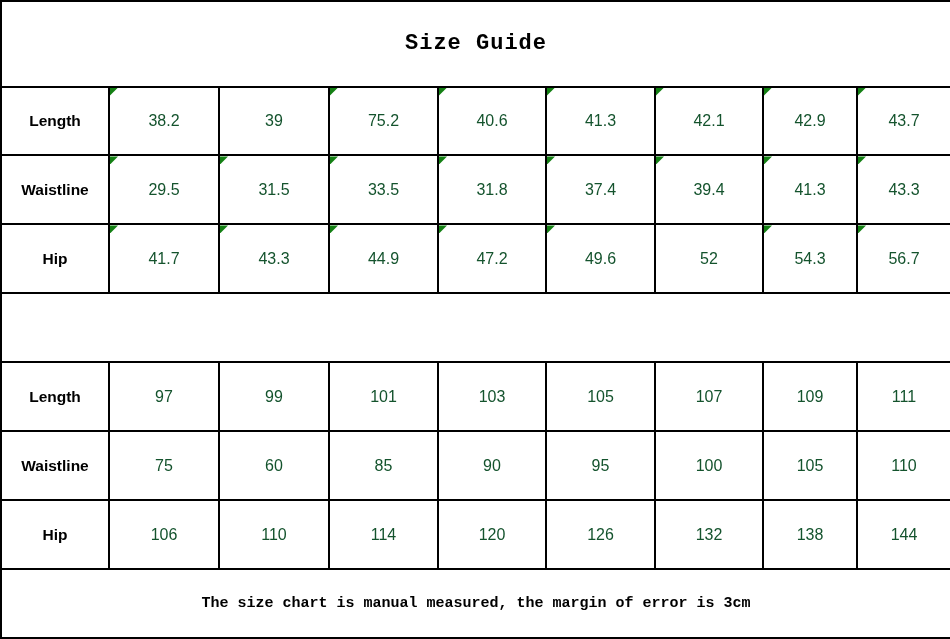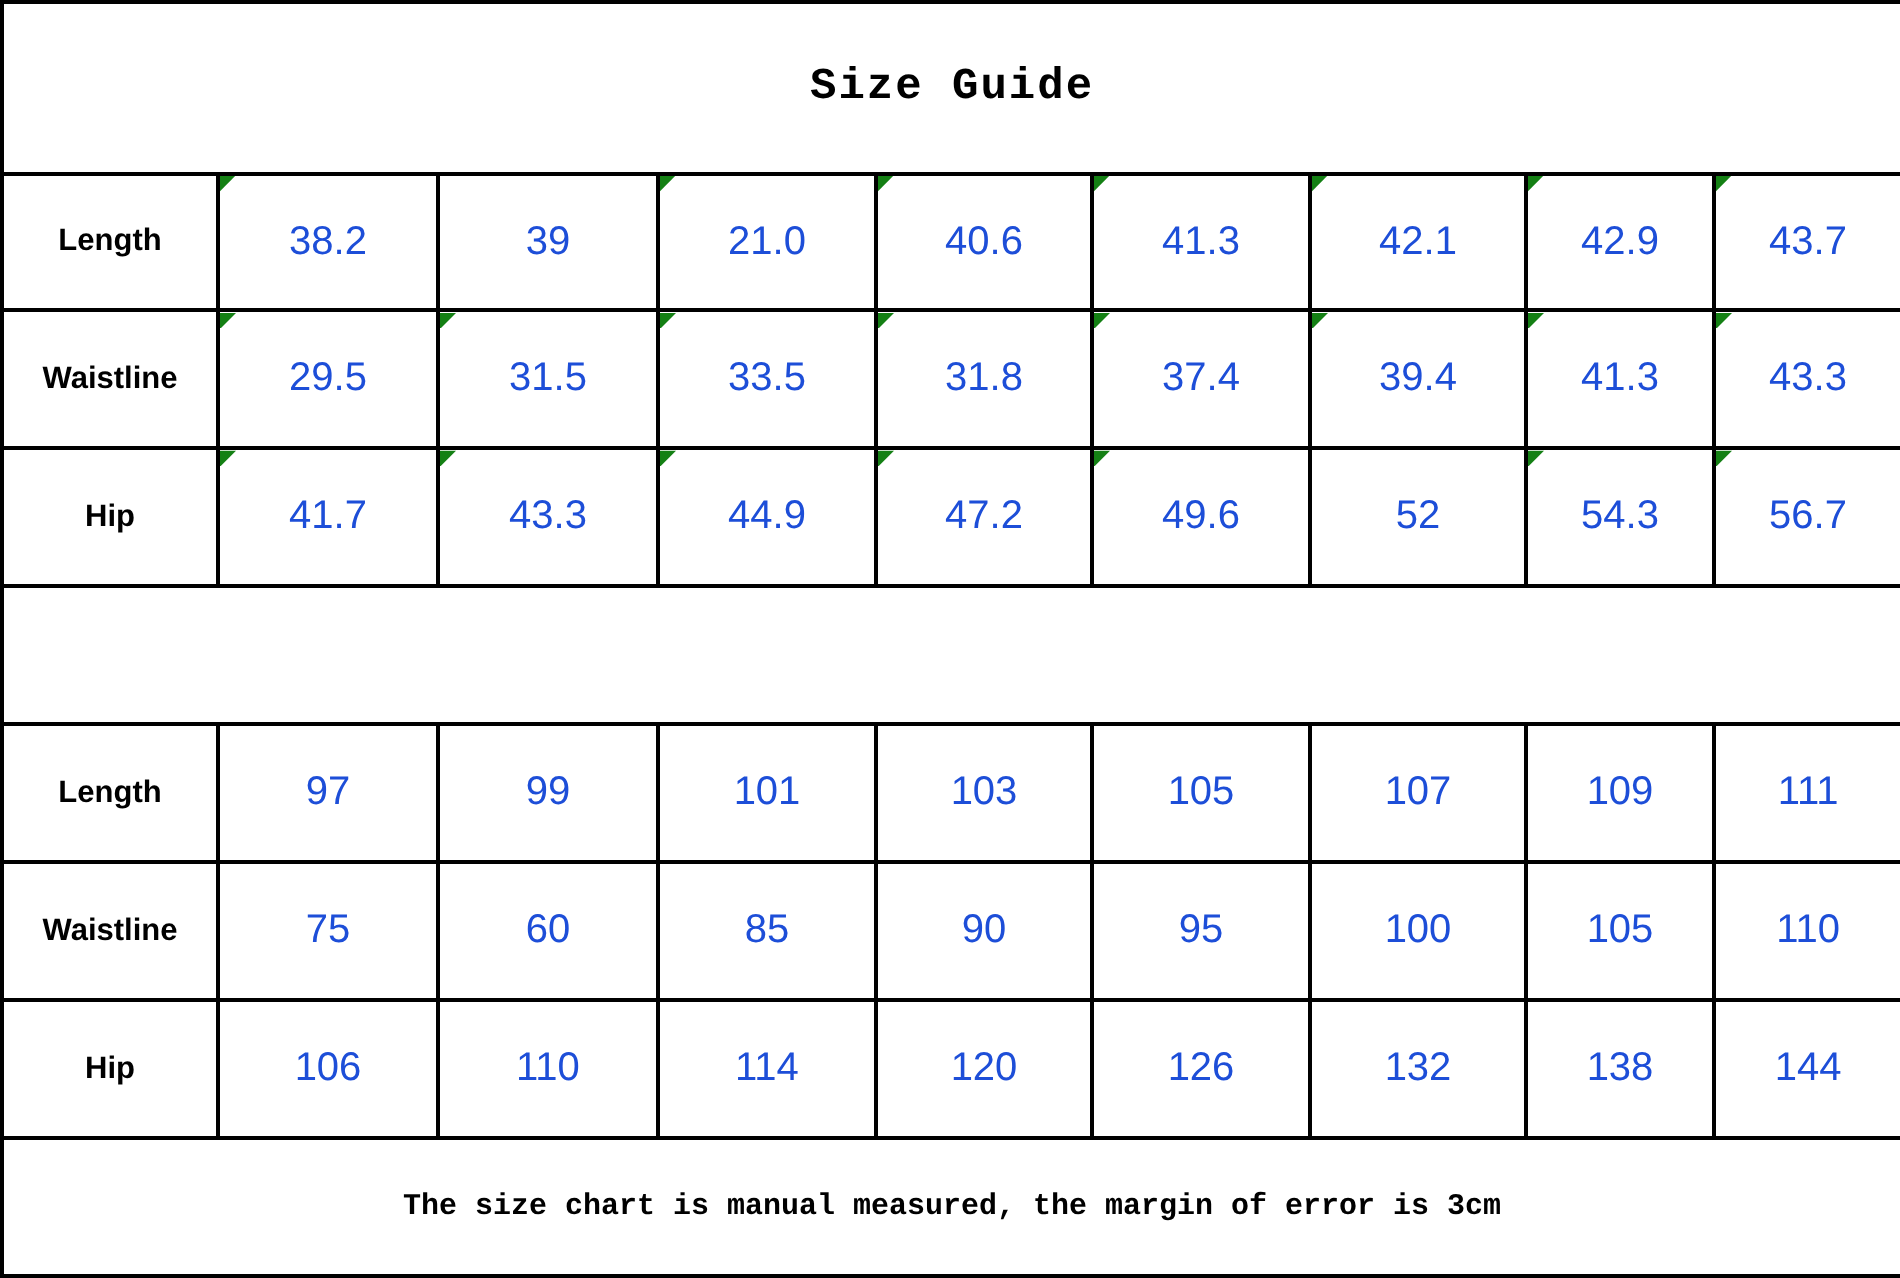--- a/index.html
+++ b/index.html
@@ -43,22 +43,22 @@
     font-size: 15.5px;
     color: #000000;
   }
   td.size-cell {
     font-weight: 700;
     font-size: 15.5px;
     color: #000000;
   }
   td.value-cell {
     font-weight: 400;
-    font-size: 20px;
-    color: #1d4ed8;
+    font-size: 16px;
+    color: #14532d;
   }
   tr.footer-row td {
     font-family: "Liberation Mono", monospace;
     font-weight: 700;
     font-size: 15px;
     color: #000000;
     border-radius: 25px;
   }
   .green-triangle {
     position: absolute;
@@ -88,21 +88,21 @@
       <col style="width:94px">
     </colgroup>
     <tbody id="grid-body">
       <tr class="title-row">
         <td colspan="9">Size Guide</td>
       </tr>
         <tr class="data-row std-row">
           <td class="row-label">Length</td>
           <td class="value-cell"><span class="green-triangle"></span><span class="val">38.2</span></td>
           <td class="value-cell"><span class="val">39</span></td>
-          <td class="value-cell"><span class="green-triangle"></span><span class="val">21.0</span></td>
+          <td class="value-cell"><span class="green-triangle"></span><span class="val">75.2</span></td>
           <td class="value-cell"><span class="green-triangle"></span><span class="val">40.6</span></td>
           <td class="value-cell"><span class="green-triangle"></span><span class="val">41.3</span></td>
           <td class="value-cell"><span class="green-triangle"></span><span class="val">42.1</span></td>
           <td class="value-cell"><span class="green-triangle"></span><span class="val">42.9</span></td>
           <td class="value-cell"><span class="green-triangle"></span><span class="val">43.7</span></td>
         </tr>
         <tr class="data-row std-row">
           <td class="row-label">Waistline</td>
           <td class="value-cell"><span class="green-triangle"></span><span class="val">29.5</span></td>
           <td class="value-cell"><span class="green-triangle"></span><span class="val">31.5</span></td>

